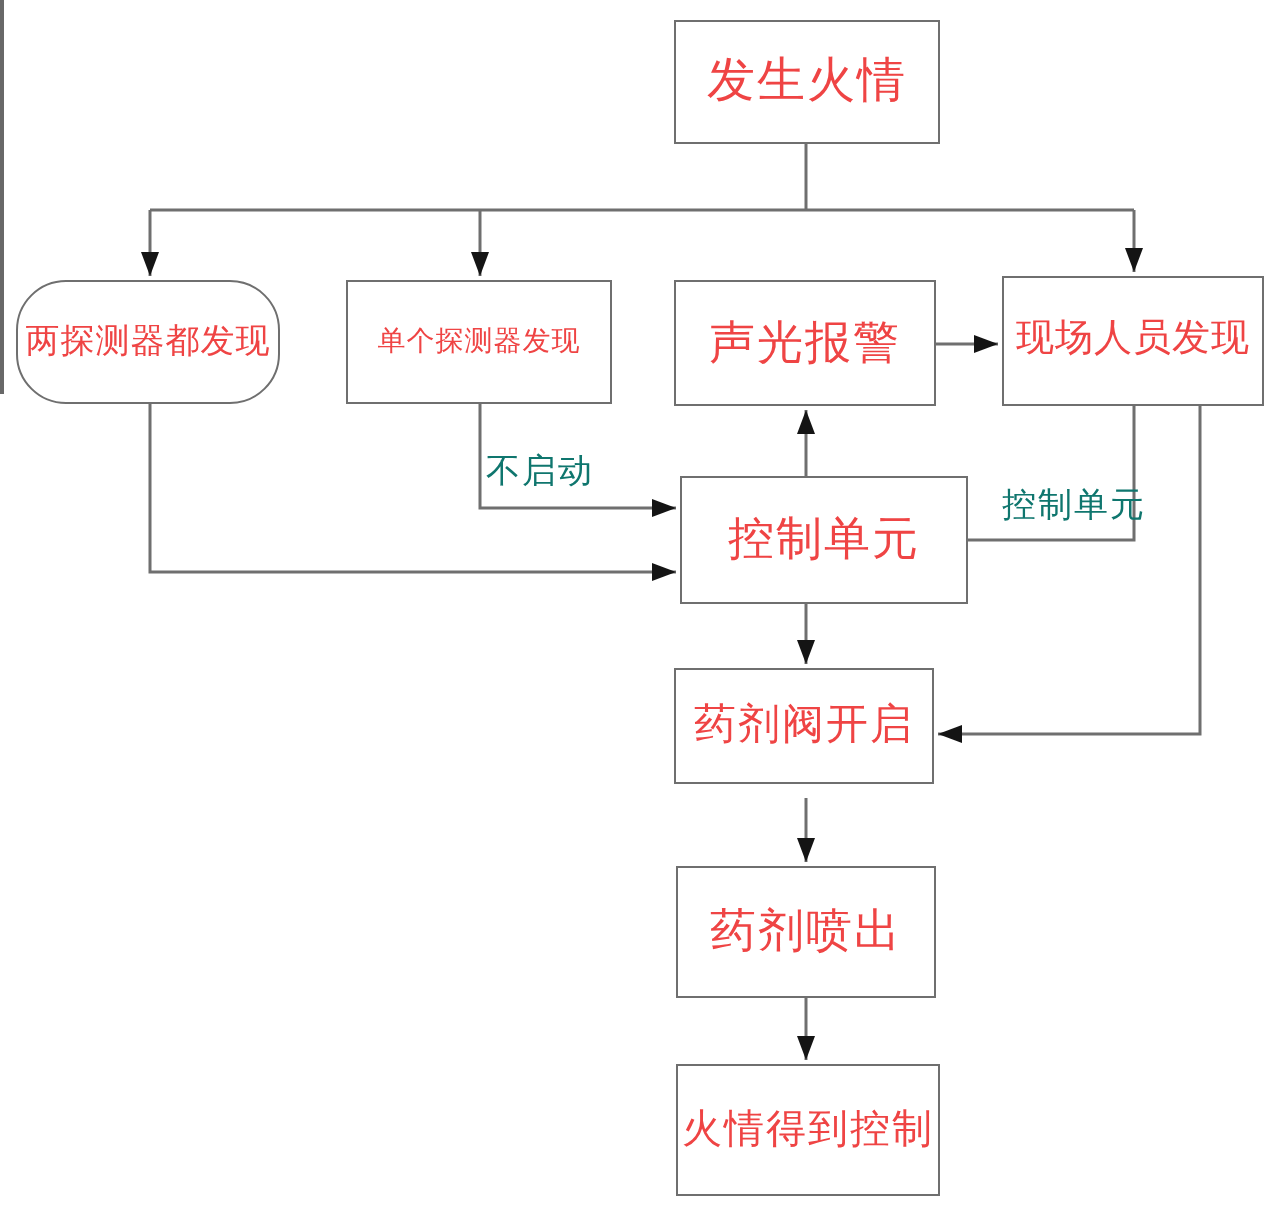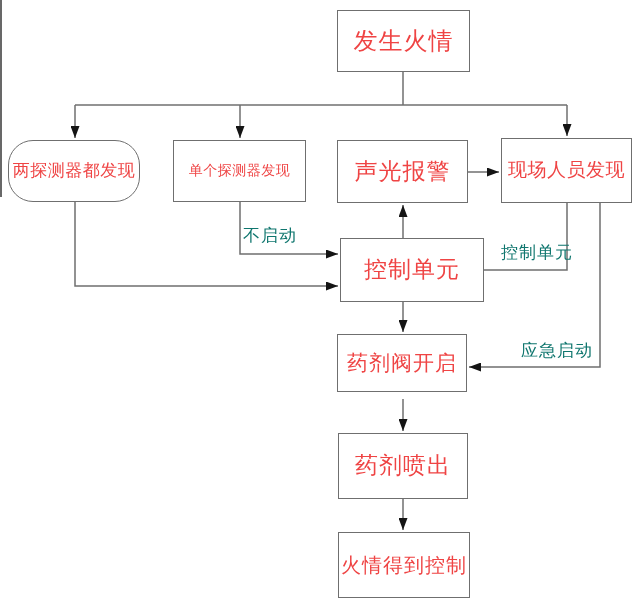--- a/index.html
+++ b/index.html
@@ -119,17 +119,16 @@
   </div>
   <div class="node" id="n-spray">
     <span>药剂喷出</span>
   </div>
   <div class="node" id="n-ctrl-done">
     <span>火情得到控制</span>
   </div>
 
   <div class="edge-label" id="lbl-no">不启动</div>
   <div class="edge-label" id="lbl-manual">控制单元</div>
-  <div class="edge-label" id="lbl-emergency">应急启动</div>
 
   <div class="scan-artifact"></div>
 
 </div>
 
 </body></html>

